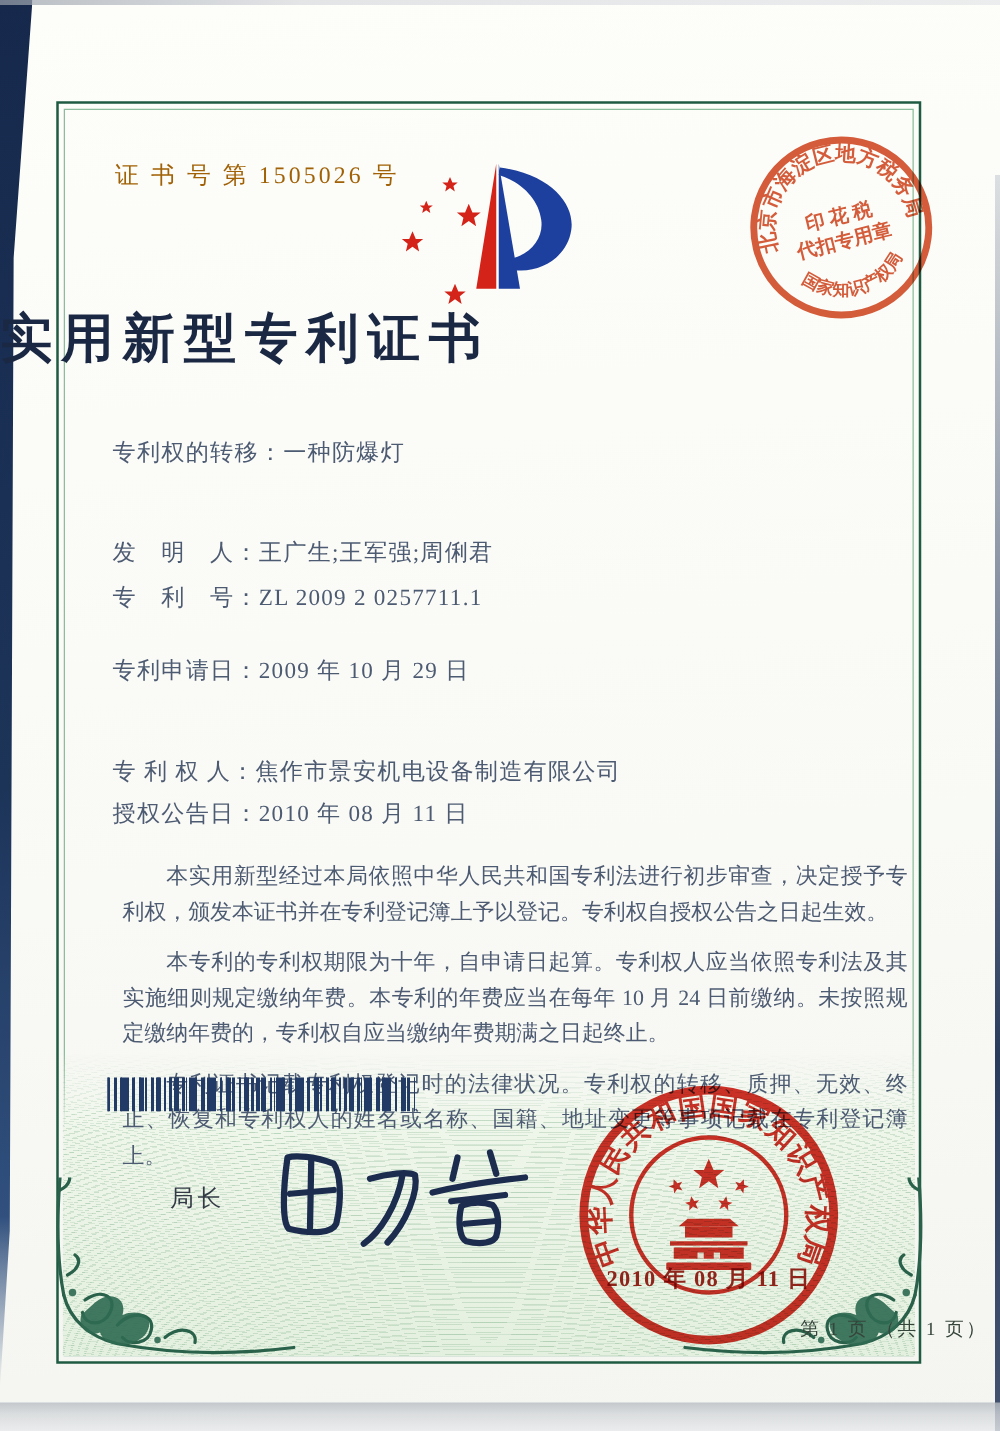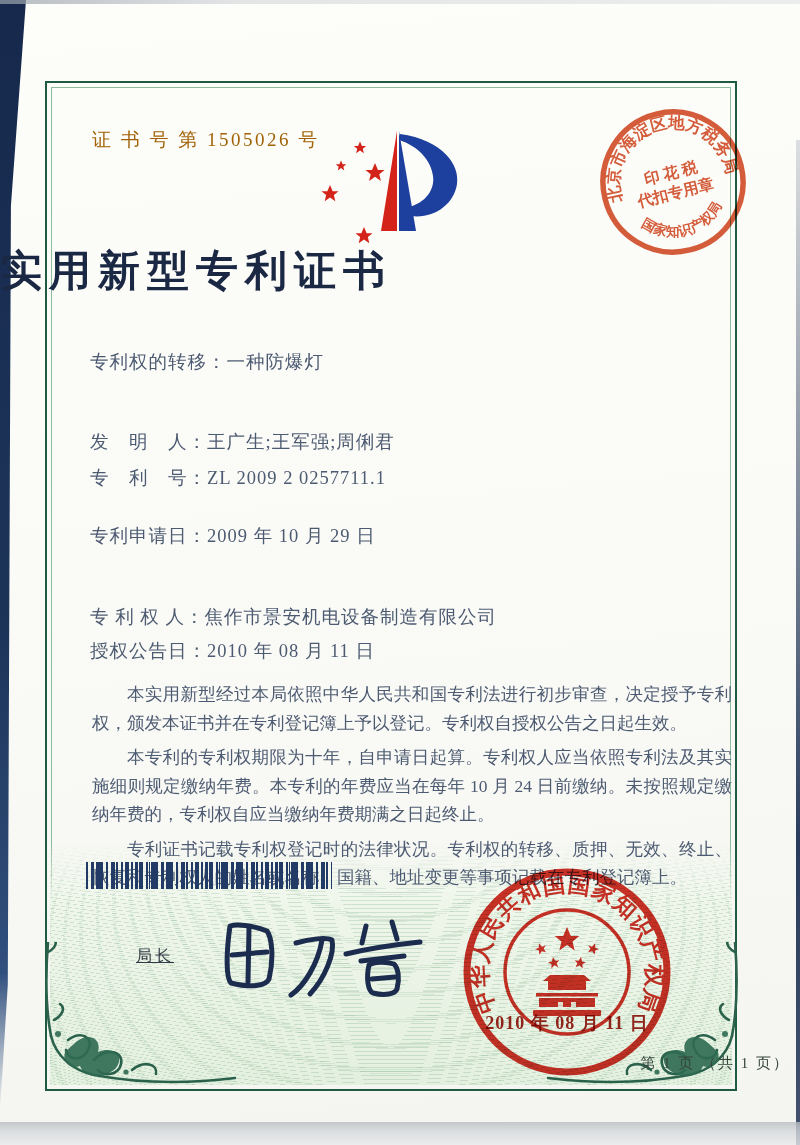--- a/index.html
+++ b/index.html
@@ -27,27 +27,27 @@
         linear-gradient(#f2f8ee,#e4f0df);
       -webkit-mask-image:linear-gradient(to bottom,transparent,#000 60px);
       mask-image:linear-gradient(to bottom,transparent,#000 60px);}
   .cert-number{left:92px;top:127px;font-size:19px;letter-spacing:2.5px;color:#a16207;text-align:center;}
   .title{left:0;top:243px;width:800px;font-size:42px;font-weight:bold;
          letter-spacing:7px;color:#1b2844;}
   .field{left:90px;font-size:18.5px;color:#4d5b72;letter-spacing:1px;white-space:nowrap;}
   .f0{top:349px}.f1{top:429px}.f2{top:465px}.f3{top:523px}.f4{top:604px}.f5{top:638px}
   .body-text{left:86px;top:674px;width:652px;font-size:17.5px;line-height:1.63;
              color:#4d5b72;text-align:justify;}
-  .body-text p{margin:6px;text-indent:2em;}
+  .body-text p{margin:12px;text-indent:2em;}
   .barcode{left:86px;top:862px;width:246px;height:27px;
       background:
         repeating-linear-gradient(90deg,#223a66 0 2px,rgba(0,0,0,0) 2px 5px),
         repeating-linear-gradient(90deg,#223a66 0 1px,rgba(0,0,0,0) 1px 7px),
         repeating-linear-gradient(90deg,rgba(0,0,0,0) 0 11px,#223a66 11px 14px);}
-  .signer{left:136px;top:946px;font-size:16px;color:#333a46;letter-spacing:3px;text-decoration:underline;}
+  .signer{left:136px;top:946px;font-size:19px;color:#333a46;letter-spacing:3px;}
   .seal-date{left:452px;top:1011px;width:230px;text-align:center;font-size:18px;
              font-weight:bold;color:#8e241a;letter-spacing:1px;white-space:nowrap;}
   .footer{left:0;top:1054px;width:790px;text-align:right;font-size:15px;
           color:#36453b;letter-spacing:2px;}
   .blend{mix-blend-mode:multiply;}
   .sr{position:absolute;width:1px;height:1px;overflow:hidden;opacity:0;}
   svg{display:block;}
 </style>
 </head>
 <body>

